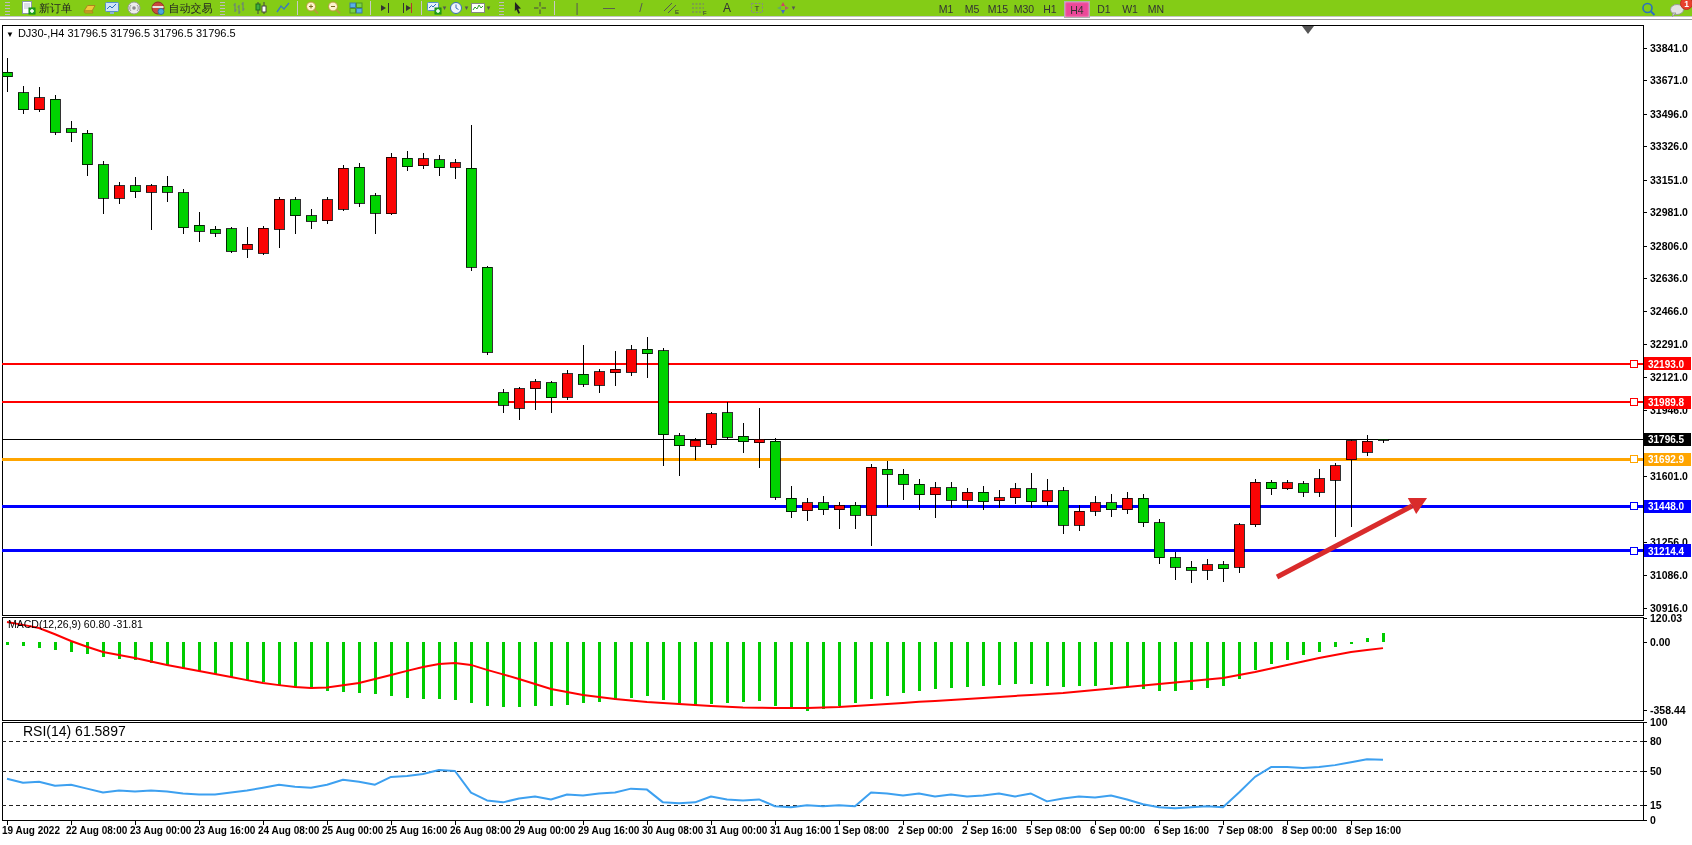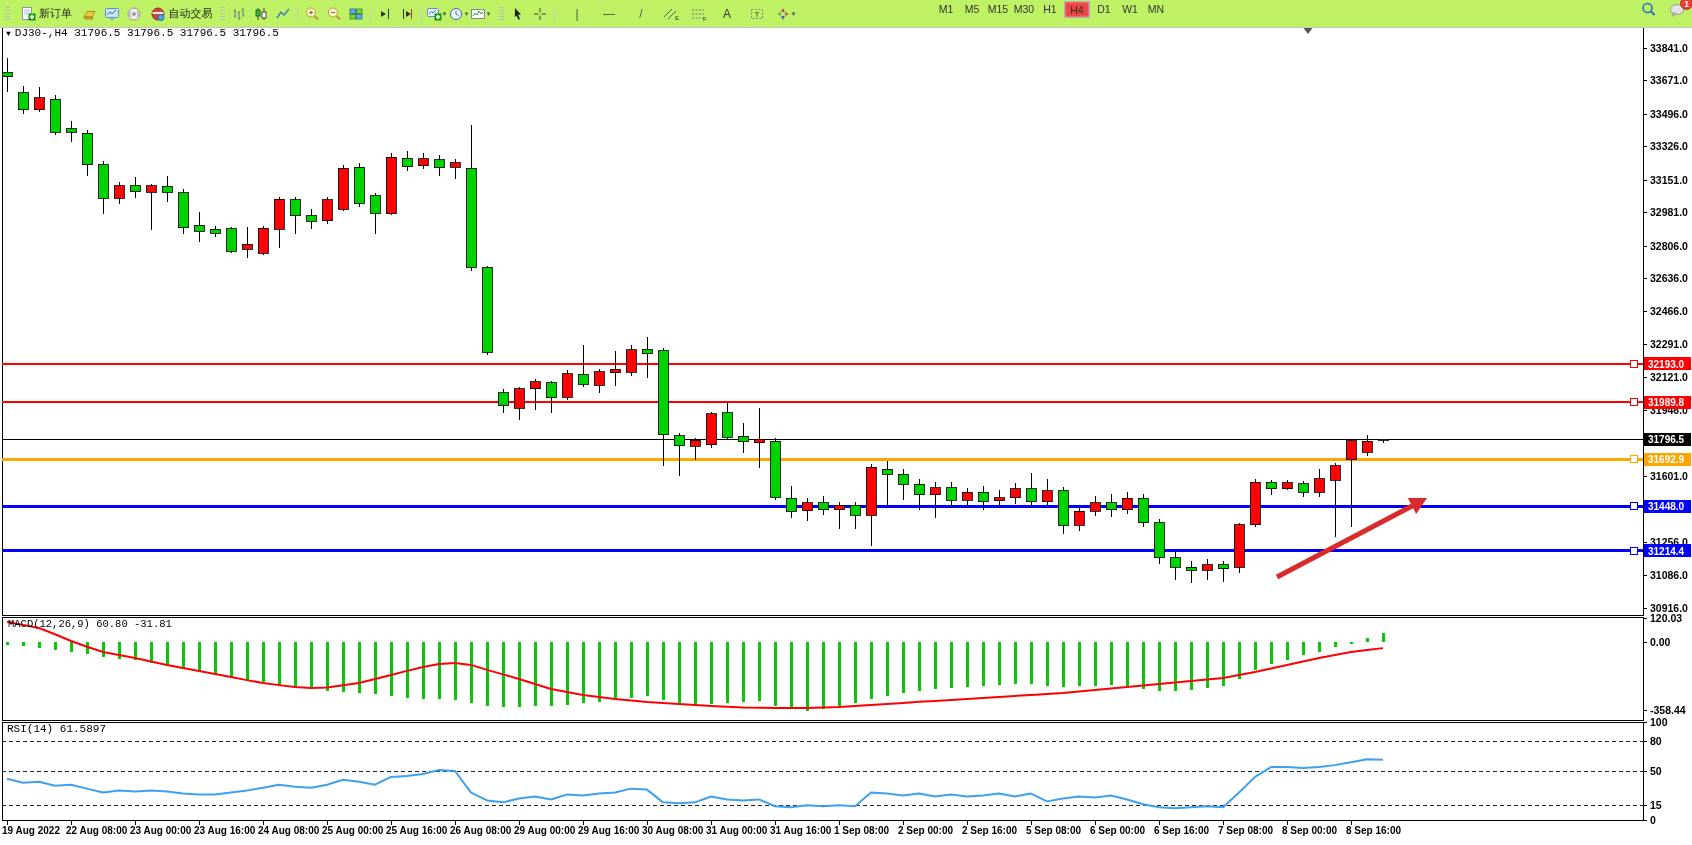--- a/index.html
+++ b/index.html
@@ -1,39 +1,39 @@
 <!DOCTYPE html>
 <html><head>
 <meta charset="utf-8">
 <style>
   html,body{margin:0;padding:0;width:1692px;height:845px;overflow:hidden;
     background:#ffffff;font-family:"Liberation Sans",sans-serif;}
-  #toolbar{position:absolute;top:0;left:0;width:1692px;height:28px;background:#bef264;
+  #toolbar{position:absolute;top:0;left:0;width:1692px;height:17px;background:#84cc16;
     border-bottom:1px solid #c6c6c6;display:flex;align-items:center;padding:0 2px;box-sizing:border-box;z-index:5;}
   .grip{width:5px;height:13px;margin:0 3px;
     background:repeating-linear-gradient(180deg,#bdbdbd 0 1px,transparent 1px 3px);}
   .vsep{width:1px;height:14px;background:#c9c9c9;margin:0 3px;}
   .ib{height:17px;min-width:22px;display:flex;align-items:center;justify-content:center;
     font-size:11px;color:#333;cursor:default;}
   .ib .lbl{margin-left:3px;font-size:11px;color:#222;}
   .dd{font-size:7px;color:#555;margin-left:1px;}
   .glyph{font-size:12px;color:#555;}
   #tfbar{position:absolute;left:933px;top:1px;height:17px;display:flex;align-items:flex-start;z-index:6;}
   .tf{width:24px;height:15px;display:flex;align-items:center;justify-content:center;
     font-size:10.5px;color:#333;margin:0 1px;}
-  .tf.active{background:#ef4444;border:1px solid #b0b0b0;box-shadow:inset 0 0 2px #e2e2e2;}
+  .tf.active{background:#ec4899;border:1px solid #b0b0b0;box-shadow:inset 0 0 2px #e2e2e2;}
   #tbright{position:absolute;right:4px;top:0;height:19px;display:flex;align-items:center;gap:7px;z-index:6;}
   #chartwin{position:absolute;top:19px;left:0;width:1692px;height:826px;background:#fff;
     border-top:1px solid #999;box-sizing:border-box;}
   #cv{position:absolute;top:0;left:0;z-index:1;}
-  .overlay{position:absolute;z-index:3;font-size:11px;color:#000;white-space:nowrap;font-family:Liberation Mono, monospace;}
+  .overlay{position:absolute;z-index:3;font-size:11px;color:#000;white-space:nowrap;}
   #title{left:6px;top:27px;font-size:11px;}
   #title .tri{font-size:8px;margin-right:4px;}
   #macd-label{left:8px;top:618px;font-size:10.5px;}
-  #rsi-label{left:0;top:723px;font-size:11px;padding-left:7px;}
+  #rsi-label{left:16px;top:723px;font-size:14px;padding-left:7px;}
   .badge{position:absolute;top:-4px;right:-5px;width:11px;height:11px;border-radius:50%;
     background:#e8402e;color:#fff;font-size:8.5px;font-weight:bold;display:flex;
     align-items:center;justify-content:center;border:1px solid #c03020;}
   svg text{font-family:"Liberation Sans",sans-serif;}
 </style>
 </head>
 <body>
 
 <div id="toolbar">
   <div class="grip"></div>

